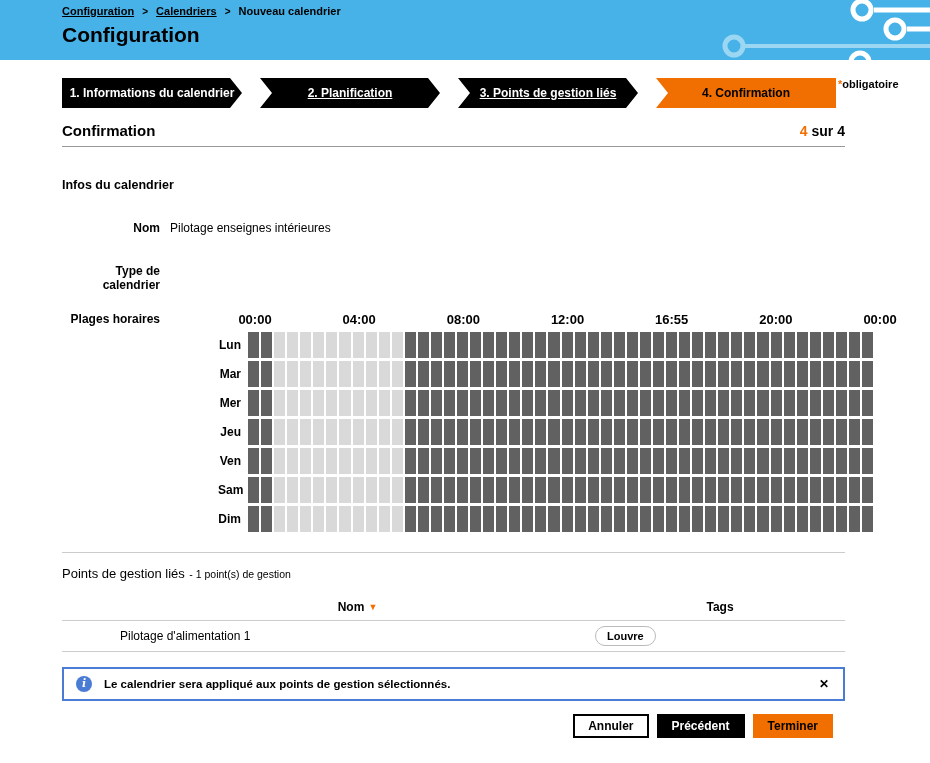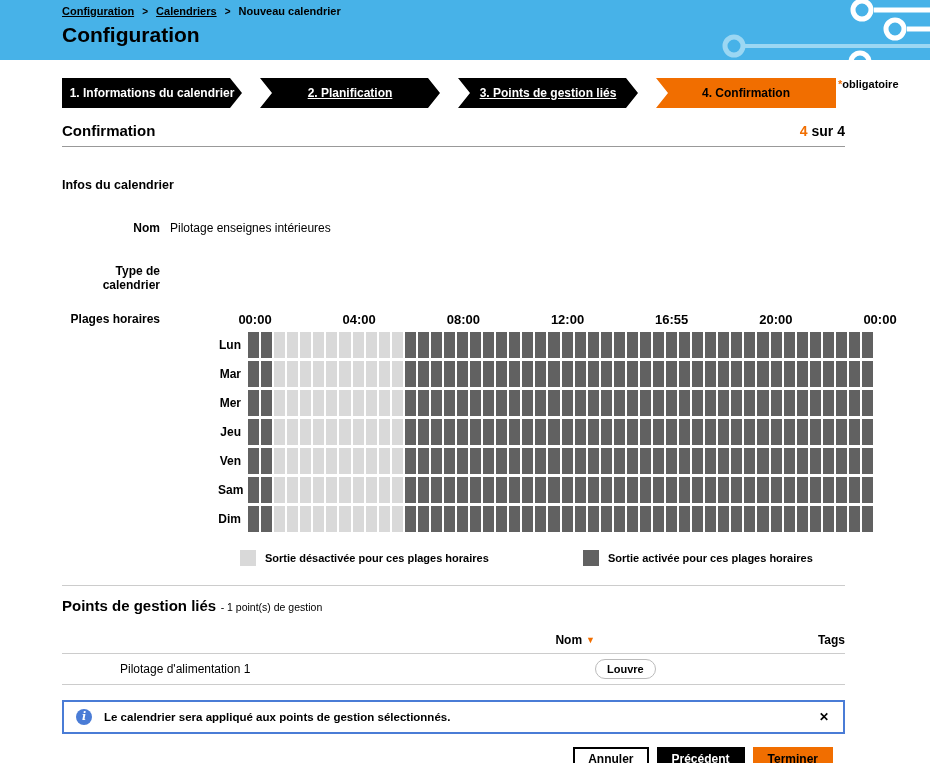--- a/index.html
+++ b/index.html
@@ -55,24 +55,24 @@
   .legend-item { position: absolute; top: 0; display: flex; align-items: center; gap: 9px; }
   .legend-item.l-off { left: 178px; }
   .legend-item.l-on  { left: 521px; }
   .legend-swatch { width: 16px; height: 16px; flex: none; }
   .legend-swatch.off { background: #d9d9d9; }
   .legend-swatch.on  { background: #616161; }
   .legend-label { font-size: 11px; font-weight: bold; }
 
   
   .points { margin-top: 17px; border-top: 1px solid #ccc; padding-top: 11px; }
-  .points-title { font-size: 15px; font-weight: bold; }
+  .points-title { font-size: 13px; font-weight: normal; }
   .points-count { font-size: 10.5px; font-weight: normal; margin-top: 20px; }
   table.points-table { width: 100%; border-collapse: collapse; margin-top: 12px; }
-  .points-table th { text-align: right; font-size: 12px; font-weight: bold; height: 26px;
+  .points-table th { text-align: center; font-size: 12px; font-weight: bold; height: 26px;
                      border-bottom: 1px solid #ccc; vertical-align: middle; }
   .points-table td { font-size: 12px; height: 31px; border-bottom: 1px solid #ccc; vertical-align: middle; }
   .col-nom { padding-left: 58px; }
   .col-tags { width: 250px; }
   .sort-icon { color: #f16e00; font-size: 9px; margin-left: 4px; vertical-align: 1px; }
   .tag-pill { display: inline-block; border: 1px solid #bbb; border-radius: 11px; background: #fff;
               padding: 3px 11px; font-size: 11px; font-weight: bold; }
 
   
   .banner { margin-top: 15px; border: 2px solid #4a7cd6; background: #fff; display: flex;
@@ -528,30 +528,20 @@
               <div class="cell on"></div>
               <div class="cell on"></div>
               <div class="cell on"></div>
               <div class="cell on"></div>
             </div>
           </div>
         </div>
     </div>
   </div>
 
-  <div class="legend">
-    <div class="legend-item l-off">
-      <span class="legend-swatch off"></span>
-      <span class="legend-label">Sortie désactivée pour ces plages horaires</span>
-    </div>
-    <div class="legend-item l-on">
-      <span class="legend-swatch on"></span>
-      <span class="legend-label">Sortie activée pour ces plages horaires</span>
-    </div>
-  </div>
 
   <div class="points">
     <div>
       <span class="points-title">Points de gestion liés</span>
       <span class="points-count"> <span>- </span><span>1 point(s) de gestion</span></span>
     </div>
     <table class="points-table">
       <thead>
         <tr>
           <th class="col-nom">

